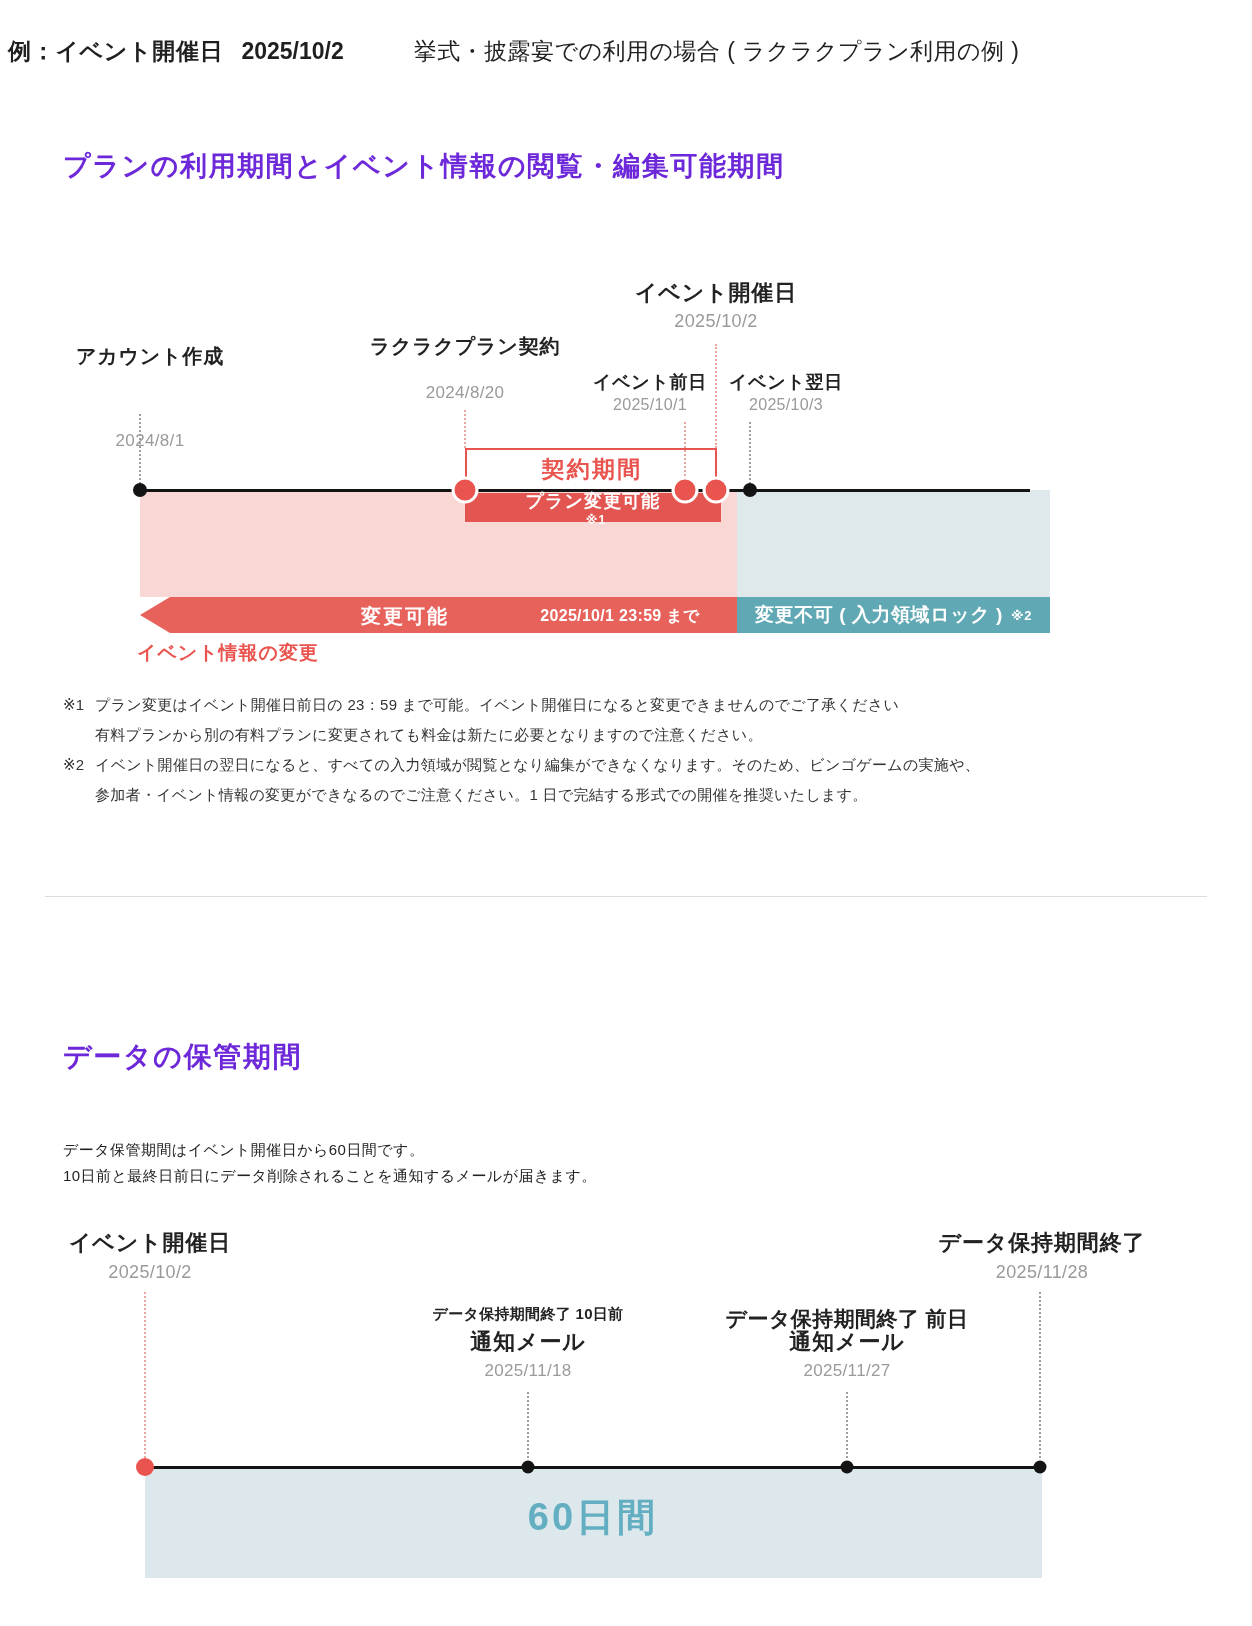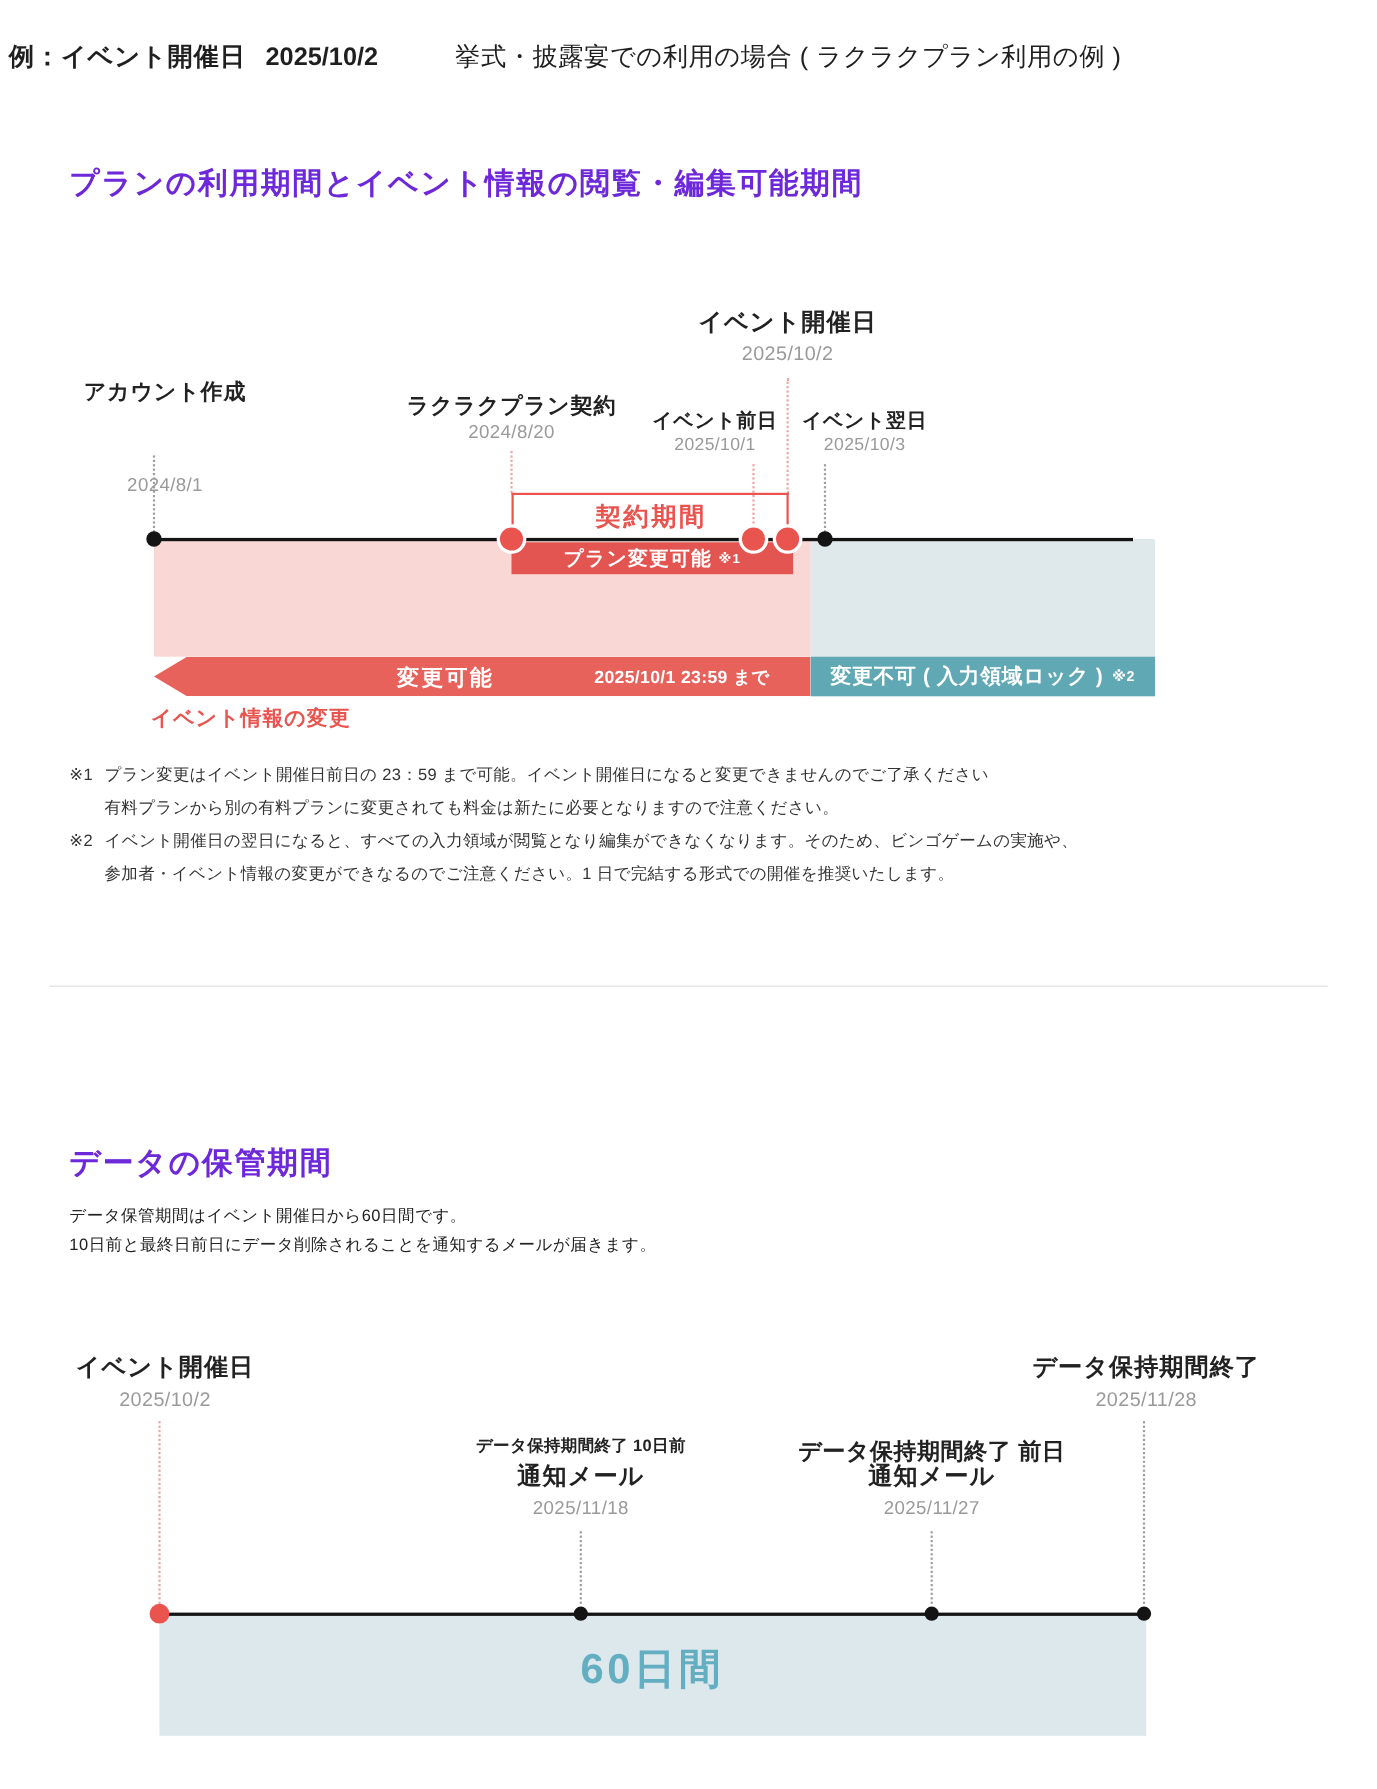--- a/index.html
+++ b/index.html
@@ -53,42 +53,42 @@
   .locked-bar{background:#5fa8b4;color:#fff;display:flex;align-items:center;justify-content:center;
               z-index:2;font-weight:700;font-size:19px;letter-spacing:.03em;}
   .locked-bar .ref{font-size:13px;margin-left:8px;}
 
   .caption-red{color:#e9544f;font-weight:700;font-size:19px;letter-spacing:.05em;}
 
   .note{font-size:15px;color:#333;font-weight:500;letter-spacing:.02em;line-height:20px;}
 
   .divider{height:0;border-top:1px solid #ddd;}
 
-  .desc{font-size:15px;color:#222;font-weight:500;letter-spacing:.03em;}
+  .desc{font-size:15px;color:#222;font-weight:500;letter-spacing:.03em;margin-top:45px;}
 
   .duration-region{background:#dce8ec;z-index:1;}
   .duration-label{color:#64aec2;font-weight:700;font-size:38px;letter-spacing:.08em;z-index:2;}
 </style>
 </head>
 <body>
 
 <div class="canvas">
 
   <div class="abs hdr">
     <span class="pre">例：イベント開催日</span>
     <span class="dt">2025/10/2</span>
     <span class="ctx">挙式・披露宴での利用の場合 ( ラクラクプラン利用の例 )</span>
   </div>
 
   <div class="abs sec-title" style="left:63px;top:148px;font-size:27px;">プランの利用期間とイベント情報の閲覧・編集可能期間</div>
 
   <div class="abs cx ms-label" style="left:150px;top:343px;font-size:20px;">アカウント作成</div>
   <div class="abs cx ms-date" style="left:150px;top:383px;font-size:17px;margin-top:48px;">2024/8/1</div>
 
-  <div class="abs cx ms-label" style="left:465px;top:355px;font-size:20px;">ラクラクプラン契約</div>
+  <div class="abs cx ms-label" style="left:465px;top:333px;font-size:20px;">ラクラクプラン契約</div>
   <div class="abs cx ms-date" style="left:465px;top:383px;font-size:17px;">2024/8/20</div>
 
   <div class="abs cx ms-label" style="left:716px;top:278px;font-size:22px;">イベント開催日</div>
   <div class="abs cx ms-date" style="left:716px;top:311px;font-size:18px;">2025/10/2</div>
 
   <div class="abs cx ms-label" style="left:650px;top:370px;font-size:18px;">イベント前日</div>
   <div class="abs cx ms-date" style="left:650px;top:396px;font-size:16px;">2025/10/1</div>
 
   <div class="abs cx ms-label" style="left:786px;top:370px;font-size:18px;">イベント翌日</div>
   <div class="abs cx ms-date" style="left:786px;top:396px;font-size:16px;">2025/10/3</div>
@@ -102,21 +102,21 @@
   <div class="abs bracket-h" style="left:465px;top:448px;width:252px;"></div>
   <div class="abs bracket-v" style="left:465px;top:448px;height:38px;"></div>
   <div class="abs bracket-v" style="left:715px;top:448px;height:38px;"></div>
   <div class="abs cx contract-label" style="left:592px;top:454px;">契約期間</div>
 
   <div class="abs region-pink" style="left:140px;top:490px;width:597px;height:107px;"></div>
   <div class="abs region-blue" style="left:737px;top:490px;width:313px;height:107px;"></div>
 
   <div class="abs tl-line" style="left:140px;top:489px;width:890px;"></div>
 
-  <div class="abs plan-change" style="left:465px;top:493px;width:256px;height:29px;">
+  <div class="abs plan-change" style="left:465px;top:493px;width:256px;height:29px;flex-direction:column;">
     <span>プラン変更可能</span>
     <span class="ref">※1</span>
   </div>
 
   <div class="abs dot black" style="left:140px;top:490px;"></div>
   <div class="abs dot red-ring" style="left:465px;top:490px;"></div>
   <div class="abs dot red-ring" style="left:685px;top:490px;"></div>
   <div class="abs dot red-ring" style="left:716px;top:490px;"></div>
   <div class="abs dot black" style="left:750px;top:490px;"></div>
 

